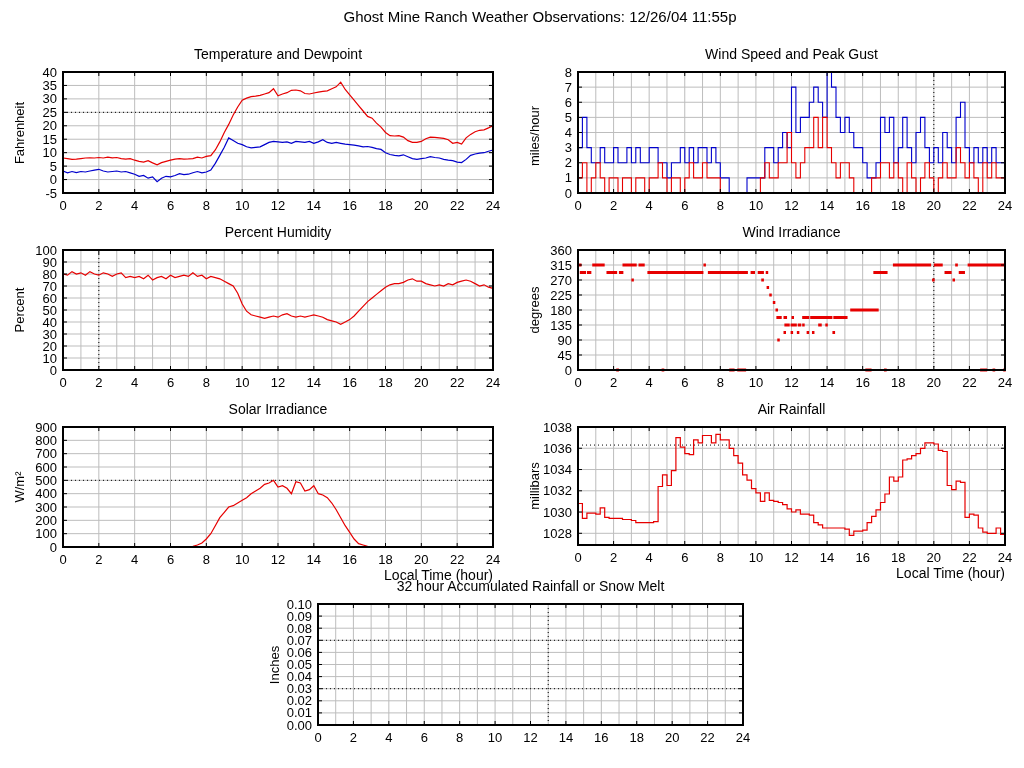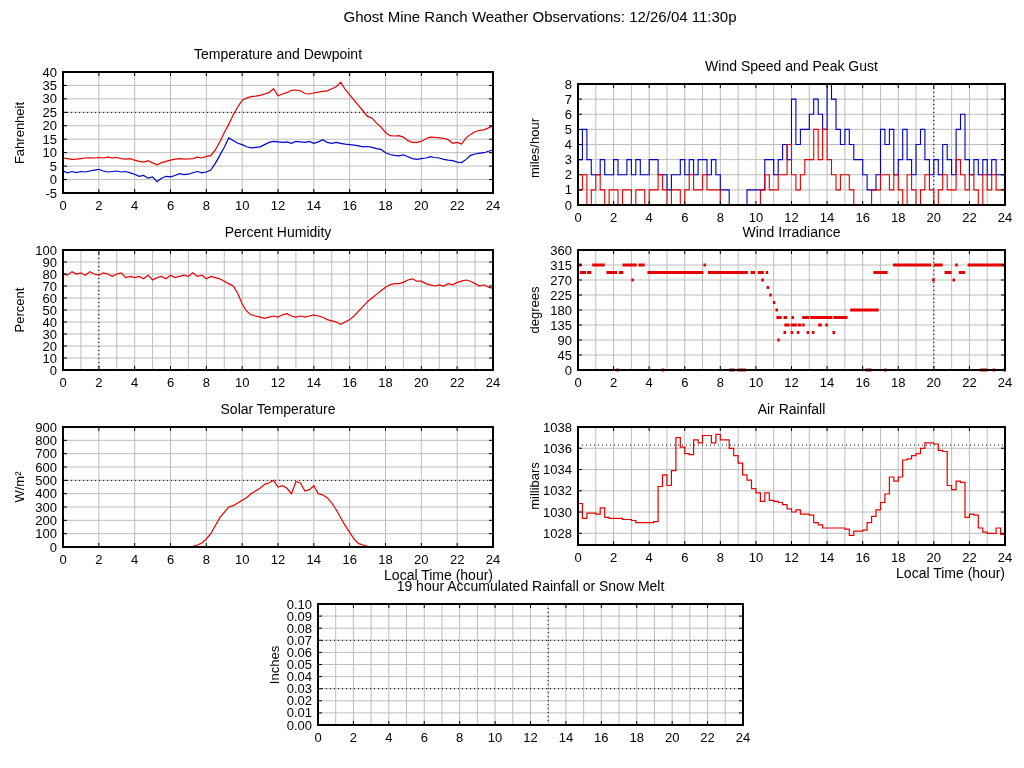--- a/index.html
+++ b/index.html
@@ -16,21 +16,21 @@
   .xlab{position:absolute;top:calc(100% + 20px);left:0;right:0;
         text-align:right;font-size:14px;white-space:nowrap;}
   svg.plot{overflow:visible;display:block;}
   svg.plot text{font-family:"Liberation Sans",sans-serif;fill:#000;}
 </style>
 </head>
 <body>
 
 <div class="page">
 
-  <div class="page-title">Ghost Mine Ranch Weather Observations: 12/26/04 11:30p</div>
+  <div class="page-title">Ghost Mine Ranch Weather Observations: 12/26/04 11:55p</div>
 
   <div class="chart" style="left:63px;top:72px;width:430px;height:121px">
     <div class="ctitle">Temperature and Dewpoint</div>
     <div class="ylab">Fahrenheit</div>
     <svg class="plot" width="430" height="121">
         <line x1="0" y1="0" x2="0" y2="121" stroke="#bdbdbd" stroke-width="1"></line>
         <line x1="35.83333333333333" y1="0" x2="35.83333333333333" y2="121" stroke="#bdbdbd" stroke-width="1"></line>
         <line x1="71.66666666666666" y1="0" x2="71.66666666666666" y2="121" stroke="#bdbdbd" stroke-width="1"></line>
         <line x1="107.5" y1="0" x2="107.5" y2="121" stroke="#bdbdbd" stroke-width="1"></line>
         <line x1="143.33333333333331" y1="0" x2="143.33333333333331" y2="121" stroke="#bdbdbd" stroke-width="1"></line>
@@ -121,21 +121,21 @@
         <text x="-6" y="31.388888888888886" text-anchor="end" font-size="13">30</text>
         <line x1="0" y1="13.444444444444457" x2="4" y2="13.444444444444457" stroke="#000" stroke-width="1"></line>
         <line x1="430" y1="13.444444444444457" x2="426" y2="13.444444444444457" stroke="#000" stroke-width="1"></line>
         <text x="-6" y="17.944444444444457" text-anchor="end" font-size="13">35</text>
         <line x1="0" y1="0" x2="4" y2="0" stroke="#000" stroke-width="1"></line>
         <line x1="430" y1="0" x2="426" y2="0" stroke="#000" stroke-width="1"></line>
         <text x="-6" y="4.5" text-anchor="end" font-size="13">40</text>
       </svg>
   </div>
 
-  <div class="chart" style="left:578px;top:84px;width:427px;height:127px">
+  <div class="chart" style="left:578px;top:72px;width:427px;height:127px">
     <div class="ctitle">Wind Speed and Peak Gust</div>
     <div class="ylab">miles/hour</div>
     <svg class="plot" width="427" height="121">
         <line x1="0" y1="0" x2="0" y2="121" stroke="#bdbdbd" stroke-width="1"></line>
         <line x1="17.791666666666664" y1="0" x2="17.791666666666664" y2="121" stroke="#bdbdbd" stroke-width="1"></line>
         <line x1="35.58333333333333" y1="0" x2="35.58333333333333" y2="121" stroke="#bdbdbd" stroke-width="1"></line>
         <line x1="53.375" y1="0" x2="53.375" y2="121" stroke="#bdbdbd" stroke-width="1"></line>
         <line x1="71.16666666666666" y1="0" x2="71.16666666666666" y2="121" stroke="#bdbdbd" stroke-width="1"></line>
         <line x1="88.95833333333334" y1="0" x2="88.95833333333334" y2="121" stroke="#bdbdbd" stroke-width="1"></line>
         <line x1="106.75" y1="0" x2="106.75" y2="121" stroke="#bdbdbd" stroke-width="1"></line>
@@ -518,21 +518,21 @@
         <line x1="0" y1="15" x2="4" y2="15" stroke="#000" stroke-width="1"></line>
         <line x1="427" y1="15" x2="423" y2="15" stroke="#000" stroke-width="1"></line>
         <text x="-6" y="19.5" text-anchor="end" font-size="13">315</text>
         <line x1="0" y1="0" x2="4" y2="0" stroke="#000" stroke-width="1"></line>
         <line x1="427" y1="0" x2="423" y2="0" stroke="#000" stroke-width="1"></line>
         <text x="-6" y="4.5" text-anchor="end" font-size="13">360</text>
       </svg>
   </div>
 
   <div class="chart" style="left:63px;top:427px;width:430px;height:120px">
-    <div class="ctitle">Solar Temperature</div>
+    <div class="ctitle">Solar Irradiance</div>
     <div class="ylab">W/m²</div>
     <svg class="plot" width="430" height="120">
         <line x1="0" y1="0" x2="0" y2="120" stroke="#bdbdbd" stroke-width="1"></line>
         <line x1="35.83333333333333" y1="0" x2="35.83333333333333" y2="120" stroke="#bdbdbd" stroke-width="1"></line>
         <line x1="71.66666666666666" y1="0" x2="71.66666666666666" y2="120" stroke="#bdbdbd" stroke-width="1"></line>
         <line x1="107.5" y1="0" x2="107.5" y2="120" stroke="#bdbdbd" stroke-width="1"></line>
         <line x1="143.33333333333331" y1="0" x2="143.33333333333331" y2="120" stroke="#bdbdbd" stroke-width="1"></line>
         <line x1="179.16666666666669" y1="0" x2="179.16666666666669" y2="120" stroke="#bdbdbd" stroke-width="1"></line>
         <line x1="215" y1="0" x2="215" y2="120" stroke="#bdbdbd" stroke-width="1"></line>
         <line x1="250.83333333333334" y1="0" x2="250.83333333333334" y2="120" stroke="#bdbdbd" stroke-width="1"></line>
@@ -720,21 +720,21 @@
         <line x1="427" y1="21.26126126126144" x2="423" y2="21.26126126126144" stroke="#000" stroke-width="1"></line>
         <text x="-6" y="25.76126126126144" text-anchor="end" font-size="13">1036</text>
         <line x1="0" y1="0" x2="4" y2="0" stroke="#000" stroke-width="1"></line>
         <line x1="427" y1="0" x2="423" y2="0" stroke="#000" stroke-width="1"></line>
         <text x="-6" y="4.5" text-anchor="end" font-size="13">1038</text>
       </svg>
     <div class="xlab">Local Time (hour)</div>
   </div>
 
   <div class="chart" style="left:318px;top:604px;width:425px;height:121px">
-    <div class="ctitle">19 hour Accumulated Rainfall or Snow Melt</div>
+    <div class="ctitle">32 hour Accumulated Rainfall or Snow Melt</div>
     <div class="ylab">Inches</div>
     <svg class="plot" width="425" height="121">
         <line x1="0" y1="0" x2="0" y2="121" stroke="#bdbdbd" stroke-width="1"></line>
         <line x1="17.708333333333332" y1="0" x2="17.708333333333332" y2="121" stroke="#bdbdbd" stroke-width="1"></line>
         <line x1="35.416666666666664" y1="0" x2="35.416666666666664" y2="121" stroke="#bdbdbd" stroke-width="1"></line>
         <line x1="53.125" y1="0" x2="53.125" y2="121" stroke="#bdbdbd" stroke-width="1"></line>
         <line x1="70.83333333333333" y1="0" x2="70.83333333333333" y2="121" stroke="#bdbdbd" stroke-width="1"></line>
         <line x1="88.54166666666667" y1="0" x2="88.54166666666667" y2="121" stroke="#bdbdbd" stroke-width="1"></line>
         <line x1="106.25" y1="0" x2="106.25" y2="121" stroke="#bdbdbd" stroke-width="1"></line>
         <line x1="123.95833333333334" y1="0" x2="123.95833333333334" y2="121" stroke="#bdbdbd" stroke-width="1"></line>

